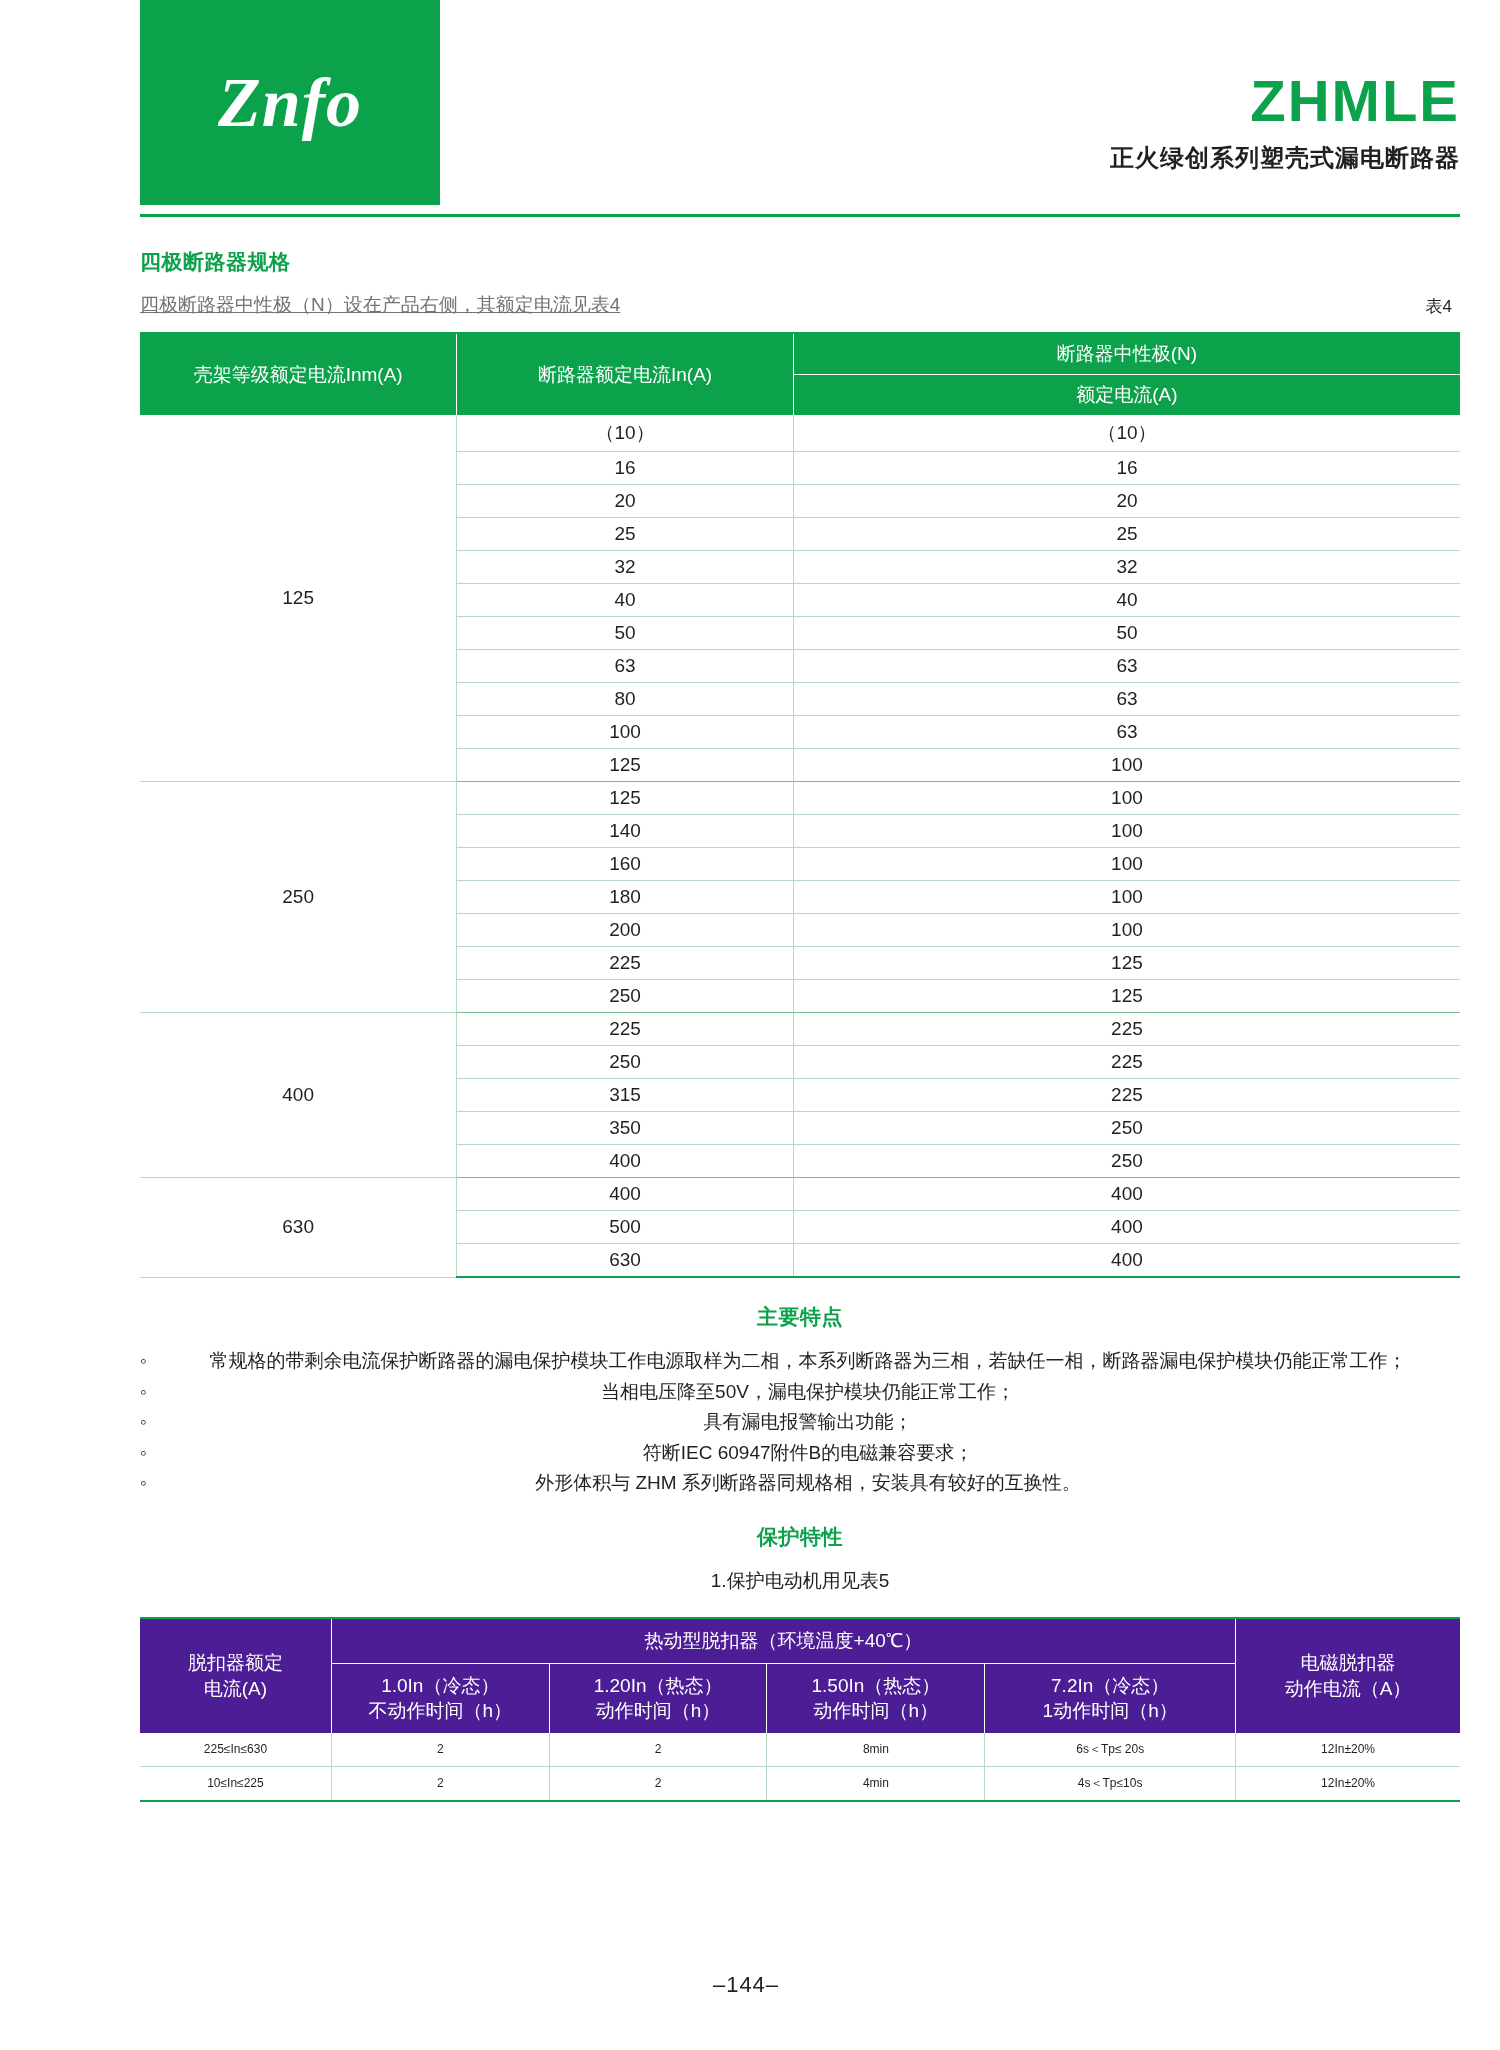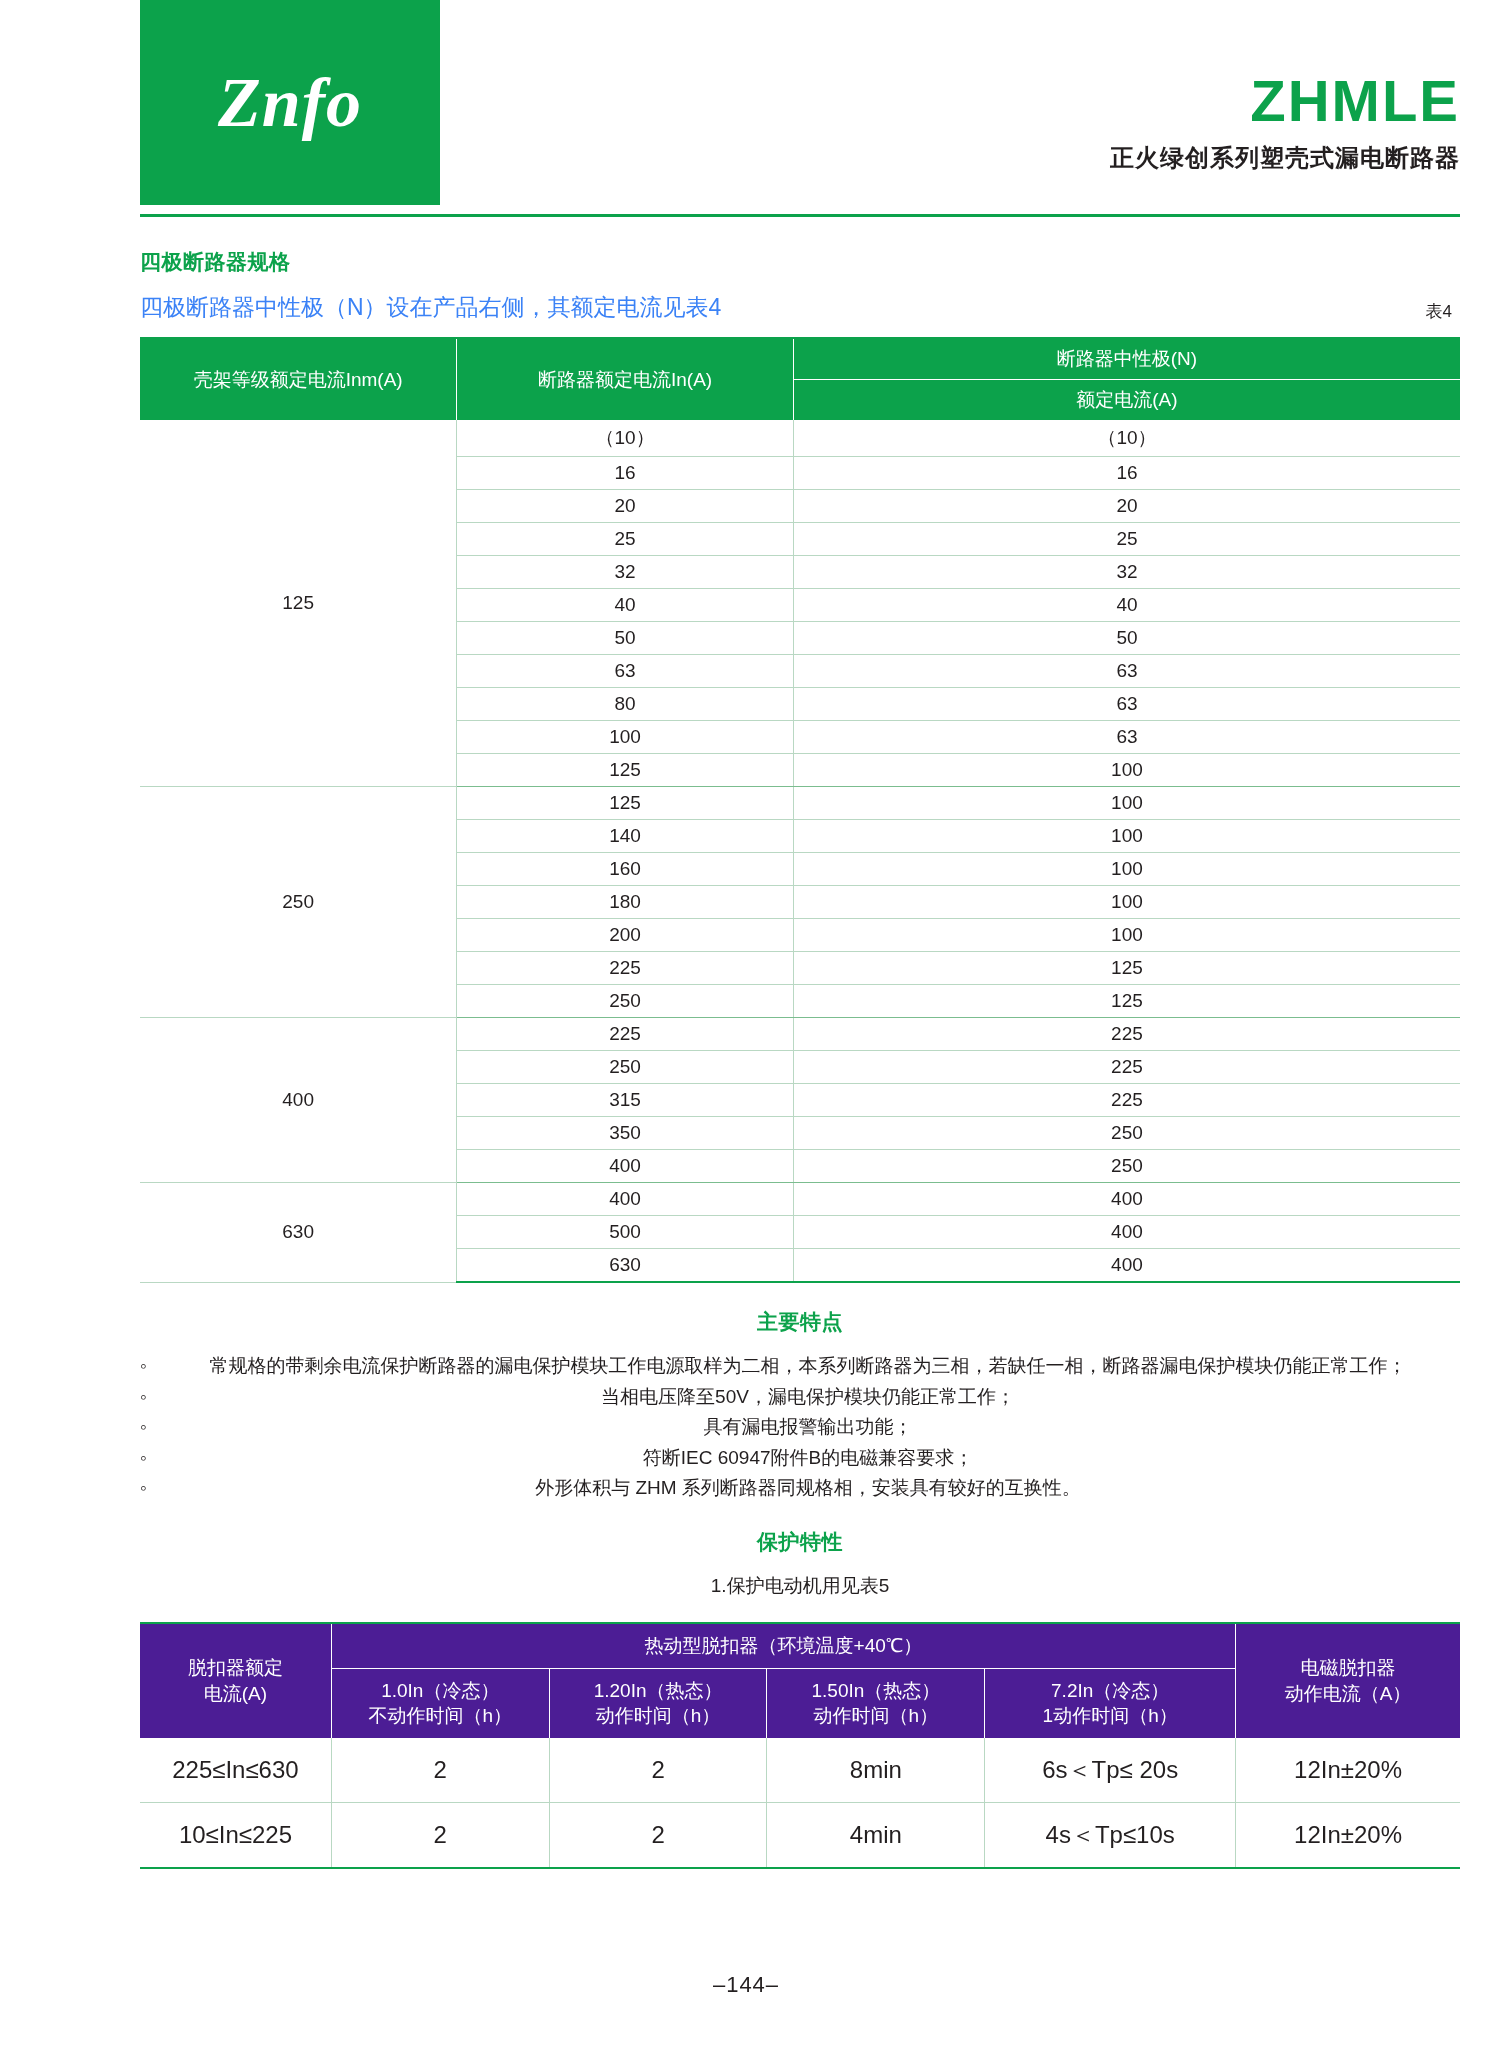--- a/index.html
+++ b/index.html
@@ -99,22 +99,23 @@
     margin: 0 0 16px 0;
     letter-spacing: 0.5px;
   }
   .intro-row {
     display: flex;
     align-items: flex-end;
     justify-content: space-between;
     margin-bottom: 14px;
   }
   .intro-text {
-    font-size: 23px;
-    color: #3b82f6;
+    font-size: 19px;
+    color: #737373;
+    text-decoration: underline;
   }
   .table-label {
     font-size: 17px;
     color: #231f20;
     padding-right: 8px;
   }
 
   
   table {
     border-collapse: collapse;
@@ -206,23 +207,23 @@
     text-align: center;
     padding: 9px 4px;
     border-right: 1px solid #ffffff;
     line-height: 1.35;
   }
   .t5 th.last { border-right: none; }
   .t5 th.group-head {
     border-bottom: 1px solid #ffffff;
   }
   .t5 td {
-    font-size: 24px;
-    text-align: center;
-    padding: 16px 4px;
+    font-size: 12px;
+    text-align: center;
+    padding: 8px 4px;
     border-right: 1px solid #b9d8c3;
     border-bottom: 1px solid #b9d8c3;
   }
   .t5 td.last { border-right: none; }
   .t5 tr:last-child td {
     border-bottom: 2px solid #0ca24b;
   }
 
   
   .footer {

